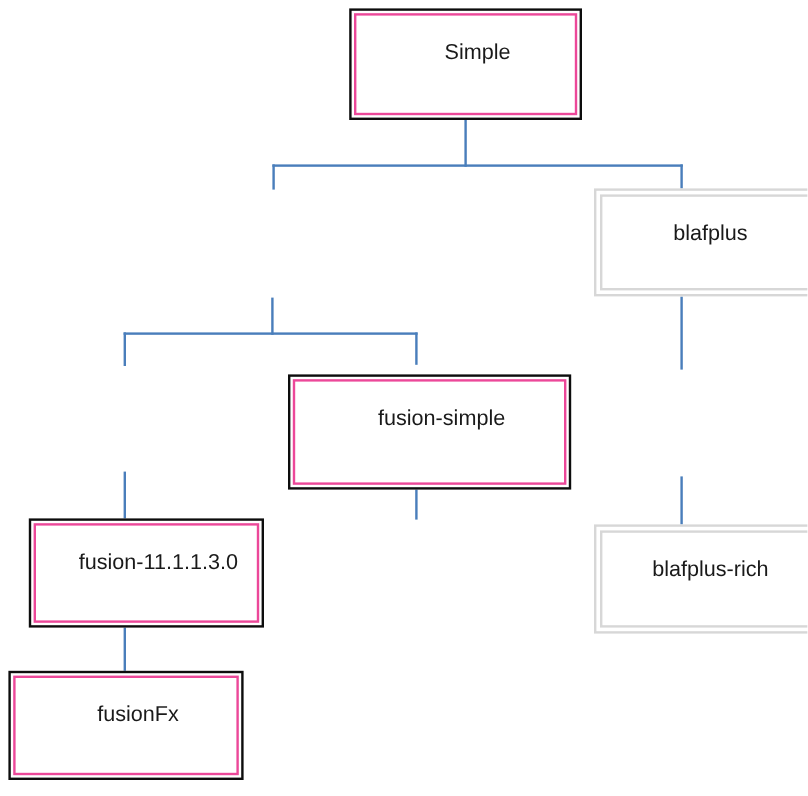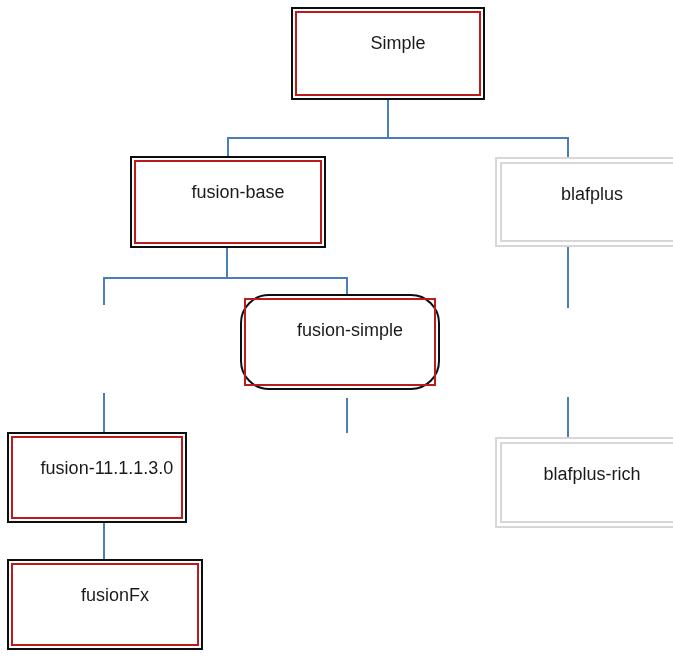--- a/index.html
+++ b/index.html
@@ -33,21 +33,21 @@
   .node.light { border: 2px solid #d7d7d7; padding: 3px; margin-left: 24px; }
   .node-inner {
     width: 100%;
     height: 100%;
     box-sizing: border-box;
     display: flex;
     justify-content: center;
     align-items: flex-start;
     padding-top: 20px;
   }
-  .node.dark  .node-inner { border: 2px solid #b91c1c; padding-left: 20px; }
+  .node.dark  .node-inner { border: 2px solid #ec4899; padding-left: 20px; }
   .node.light .node-inner { border: 2px solid #d7d7d7; }
   .node-label {
     font-size: 18px;
     color: #1a1a1a;
     white-space: nowrap;
     line-height: 1.2;
   }
 </style>
 </head>
 <body>
@@ -69,41 +69,36 @@
   <div class="edge v" style="left:346px; top:398px; height:35px;"></div>
   <div class="edge v" style="left:567px; top:397px; height:42px;"></div>
   <div class="edge v" style="left:103px; top:522px; height:39px;"></div>
 
   <div class="node dark" style="left:291px; top:7px;   width:194px; height:93px;">
     <div class="node-inner">
       <span class="node-label">Simple</span>
     </div>
   </div>
 
-  <div class="node dark" style="left:130px; top:156px; width:196px; height:92px;">
-    <div class="node-inner">
-      <span class="node-label">fusion-base</span>
-    </div>
-  </div>
 
   <div class="node light" style="left:471px; top:157px; width:194px; height:90px;">
     <div class="node-inner">
       <span class="node-label">blafplus</span>
     </div>
   </div>
 
 
-  <div class="node dark" style="left:240px; top:294px; width:200px; height:96px;border-radius:29px;">
+  <div class="node dark" style="left:240px; top:312px; width:236px; height:96px;">
     <div class="node-inner">
       <span class="node-label">fusion-simple</span>
     </div>
   </div>
 
 
-  <div class="node dark" style="left:7px;   top:432px; width:180px; height:91px;">
+  <div class="node dark" style="left:24px;   top:432px; width:196px; height:91px;">
     <div class="node-inner">
       <span class="node-label">fusion-11.1.1.3.0</span>
     </div>
   </div>
 
 
   <div class="node light" style="left:471px; top:437px; width:194px; height:91px;">
     <div class="node-inner">
       <span class="node-label">blafplus-rich</span>
     </div>

